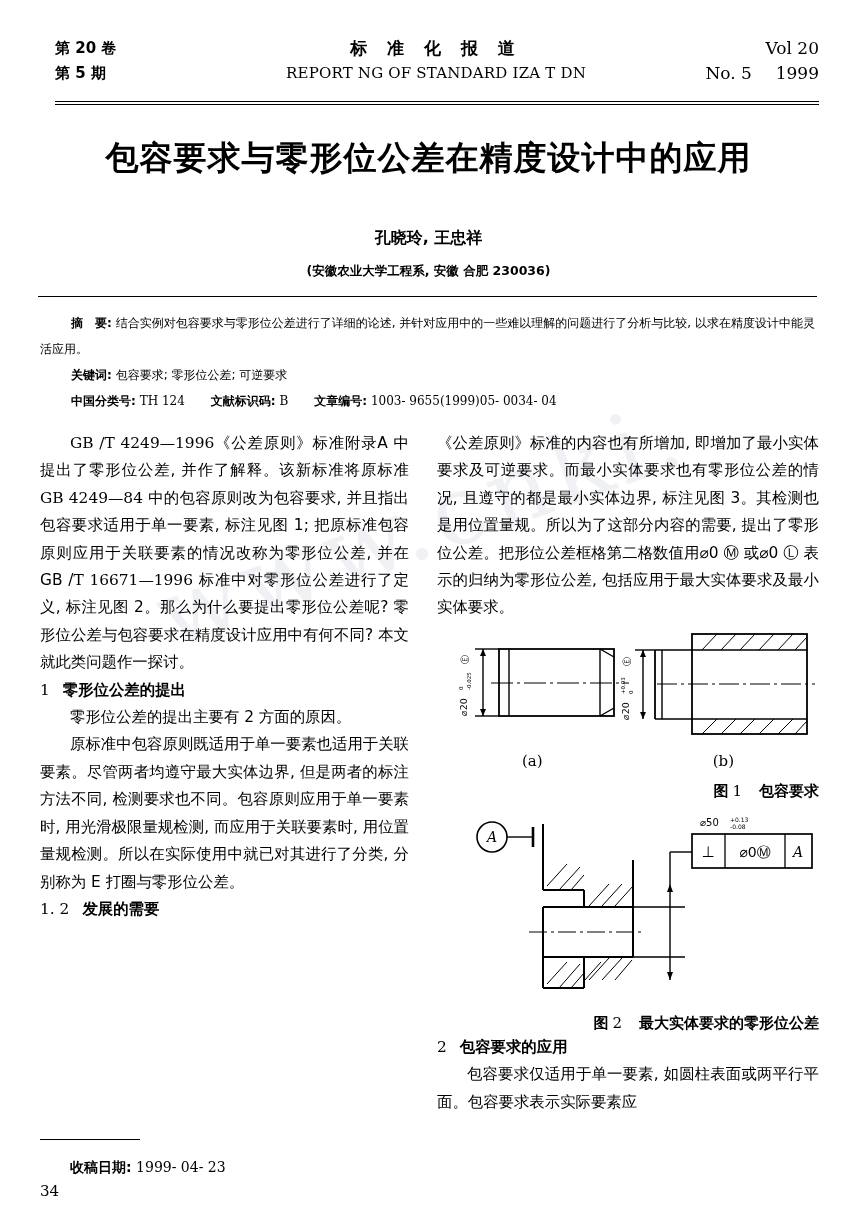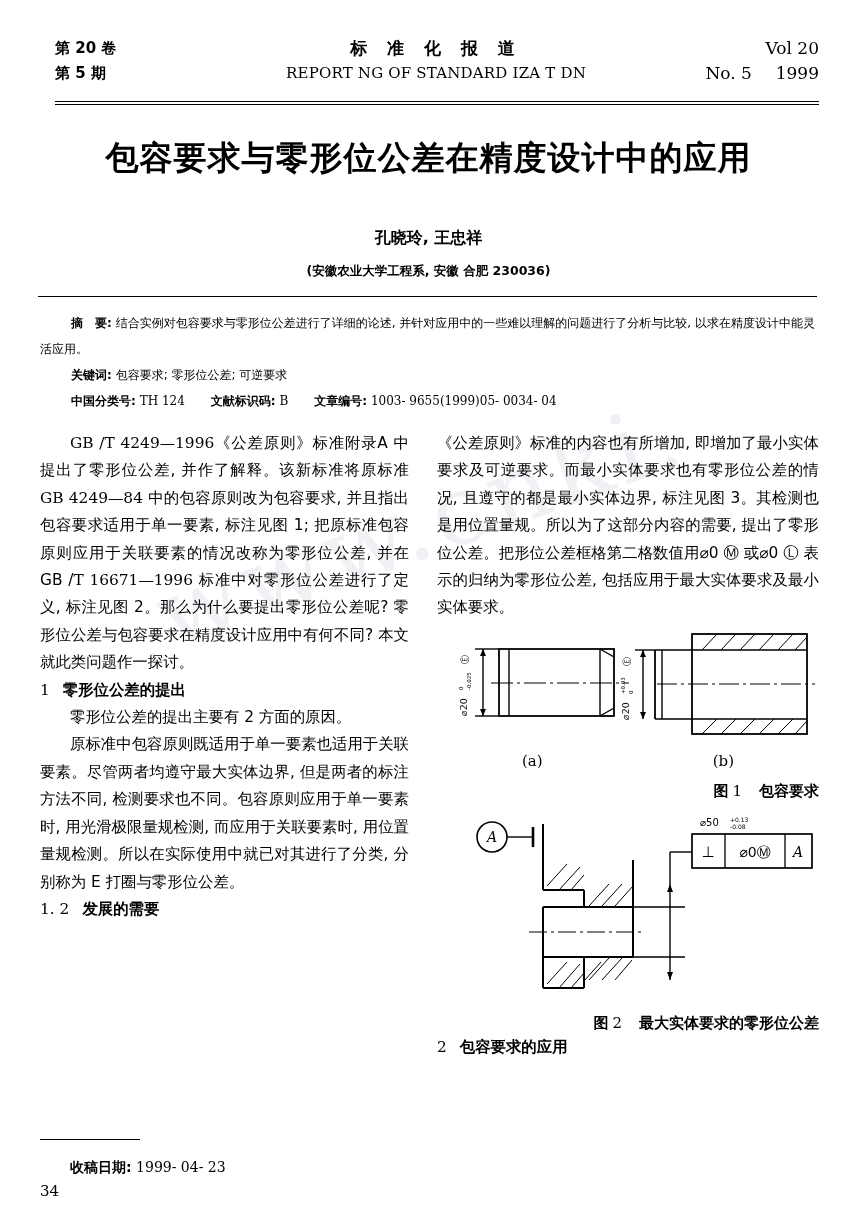--- a/index.html
+++ b/index.html
@@ -413,20 +413,21 @@
           <text x="361" y="45" text-anchor="middle" font-size="14" font-style="italic" font-family="DejaVu Serif, Liberation Serif, serif" fill="#000">A</text>
         </svg>
 
         <div class="fig-caption">
           <span>图</span><span class="fn">2</span><span class="gap-sm"></span><span>最大实体要求的零形位公差</span>
         </div>
       </div>
 
       <p class="sec-h"><span class="n">2</span><span>包容要求的应用</span></p>
 
+      <p class="ind">包容要求仅适用于单一要素, 如圆柱表面或两平行平面。包容要求表示实际要素应</p>
     </div>
 
   </div>
 
   <div class="foot-rule"></div>
   <div class="received">
     <b>收稿日期:</b>
     <span class="ser">1999- 04- 23</span>
   </div>
   <div class="pagenum">34</div>

